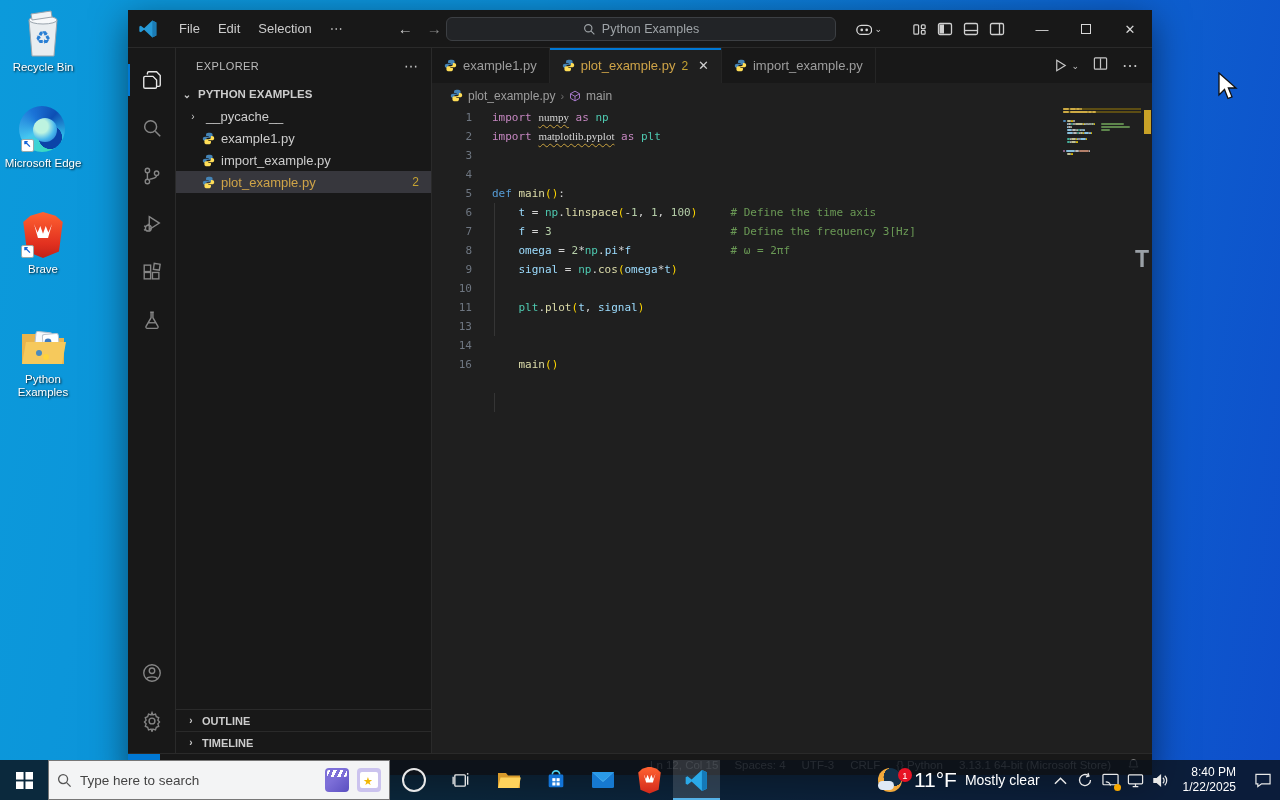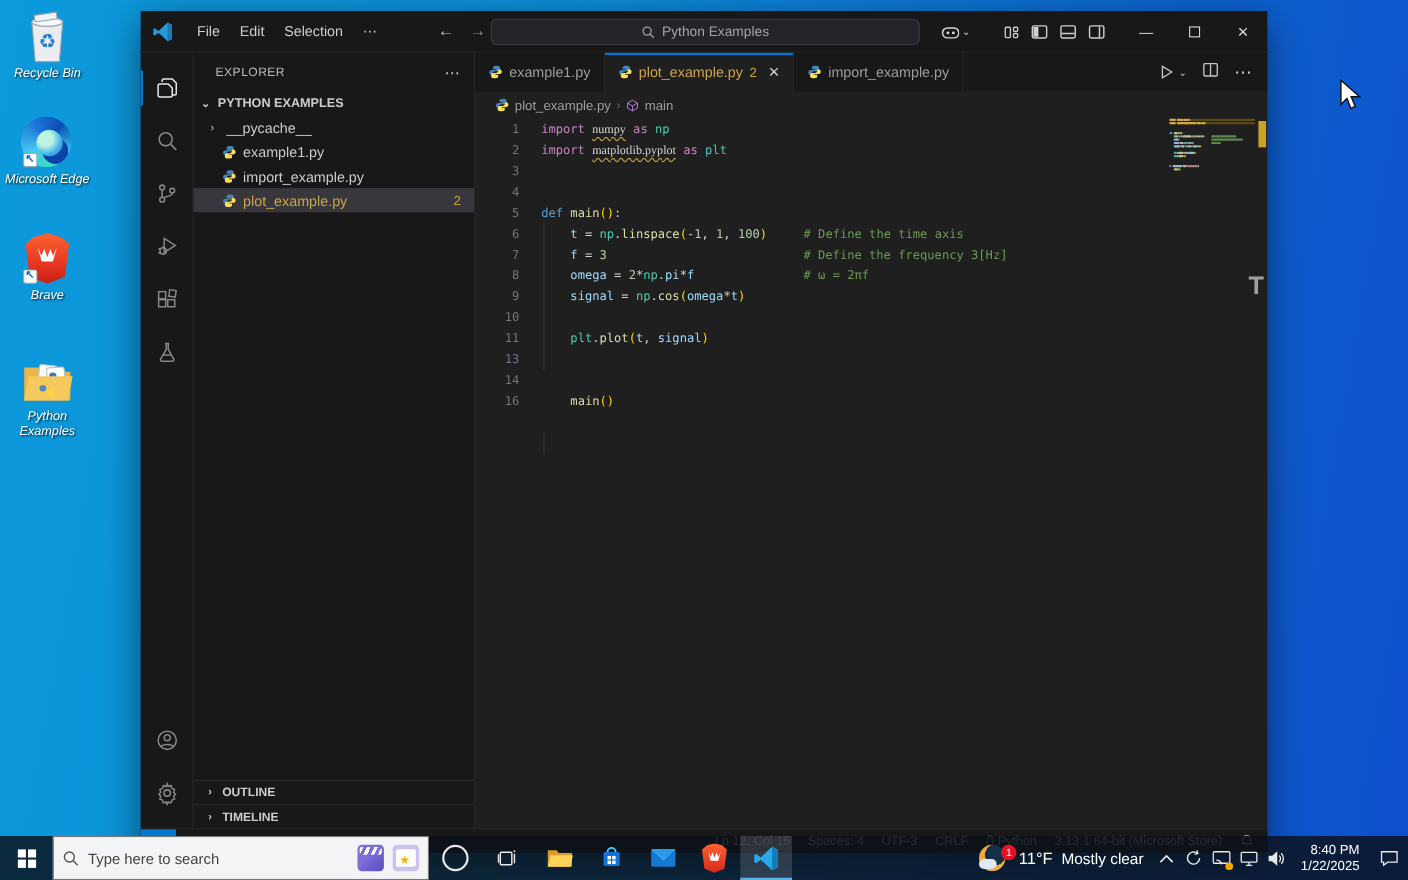--- a/index.html
+++ b/index.html
@@ -3,21 +3,21 @@
 <meta charset="utf-8">
 <style>
   * { margin:0; padding:0; box-sizing:border-box; }
   html,body { width:1280px; height:800px; overflow:hidden; font-family:"Liberation Sans",sans-serif; }
   .desktop { position:absolute; inset:0; width:1280px; height:800px;
     background:linear-gradient(100deg,#0c9adb 0%,#0c8ed8 38%,#0d62cf 78%,#0e4ecb 100%); }
 
   
   .dicon { position:absolute; left:4px; width:78px; text-align:center; cursor:default; }
   .dicon .art { width:48px; height:48px; margin:0 auto 3px; position:relative; }
-  .dicon .lbl { color:#fff; font-size:11.5px; line-height:13px; text-shadow:1px 1px 2px rgba(0,0,0,.85);font-style:italic; }
+  .dicon .lbl { color:#fff; font-size:11.5px; line-height:13px; text-shadow:1px 1px 2px rgba(0,0,0,.85); }
   .shortcut-arrow { position:absolute; left:2px; bottom:2px; width:13px; height:13px; background:#fff; border:1px solid #9aa; border-radius:2px; }
   .shortcut-arrow:after { content:"↗"; position:absolute; left:1px; top:-2px; transform:scaleX(-1); font-size:10px; color:#1464d8; font-weight:bold; }
   .edge-art { width:46px; height:46px; border-radius:50%;
     background: radial-gradient(circle at 68% 68%, #0b44a8 0 26%, transparent 27%),
                 conic-gradient(from 150deg, #36e0b4, #45c7f0 25%, #1b74d8 50%, #0d4fb4 70%, #2db8e8 88%, #36e0b4); }
   .edge-art:after { content:""; position:absolute; left:14px; top:12px; width:24px; height:24px; border-radius:50%;
     background:radial-gradient(circle at 35% 35%, #bdf3e0 0 30%, #49b8ec 60%, #1a66c8 100%); }
   .brave-art { width:42px; height:46px; margin:0 auto;
     clip-path:polygon(50% 0,80% 8%,97% 22%,88% 86%,50% 100%,12% 86%,3% 22%,20% 8%);
     background:linear-gradient(180deg,#ff6231,#e1301f 70%,#c22117); position:relative; }
@@ -100,21 +100,21 @@
   
   .taskbar { position:absolute; left:0; top:760px; width:1280px; height:40px; background:rgba(11,17,26,.82); display:flex; align-items:center; z-index:50; }
   .start { width:48px; height:40px; display:flex; align-items:center; justify-content:center; }
   .tsearch { width:342px; height:40px; background:#f3f4f5; border:1px solid #777; display:flex; align-items:center; gap:8px; padding:0 8px; color:#444; font-size:13.5px; }
   .tsearch .mini { width:24px; height:24px; border-radius:4px; }
   .cortana { width:24px; height:24px; border:2px solid #e8e8e8; border-radius:50%; margin:0 12px; }
   .tb-app { width:47px; height:40px; display:flex; align-items:center; justify-content:center; position:relative; }
   .tb-app.active { background:rgba(255,255,255,.14); box-shadow:inset 0 -2px 0 #55b2e8; }
   .tray { margin-left:auto; display:flex; align-items:center; height:40px; }
   .weather { display:flex; align-items:center; gap:8px; padding:0 8px; color:#fff; }
-  .weather .temp { font-size:15px; } .weather .cond { font-size:14px; }
+  .weather .temp { font-size:21px; } .weather .cond { font-size:14px; }
   .witem { color:#e8e8e8; width:25px; display:flex; justify-content:center; align-items:center; height:40px; position:relative; }
   .clock { color:#fff; font-size:12px; text-align:right; line-height:15px; padding:0 10px; }
   .wbadge { position:absolute; right:-6px; top:2px; width:14px; height:14px; border-radius:50%; background:#e81224; color:#fff; font-size:9.5px; display:flex; align-items:center; justify-content:center; }
 
   .mouse-cursor { position:absolute; left:1216px; top:72px; z-index:99; }
 </style>
 </head>
 <body>
 
 <div class="desktop">

